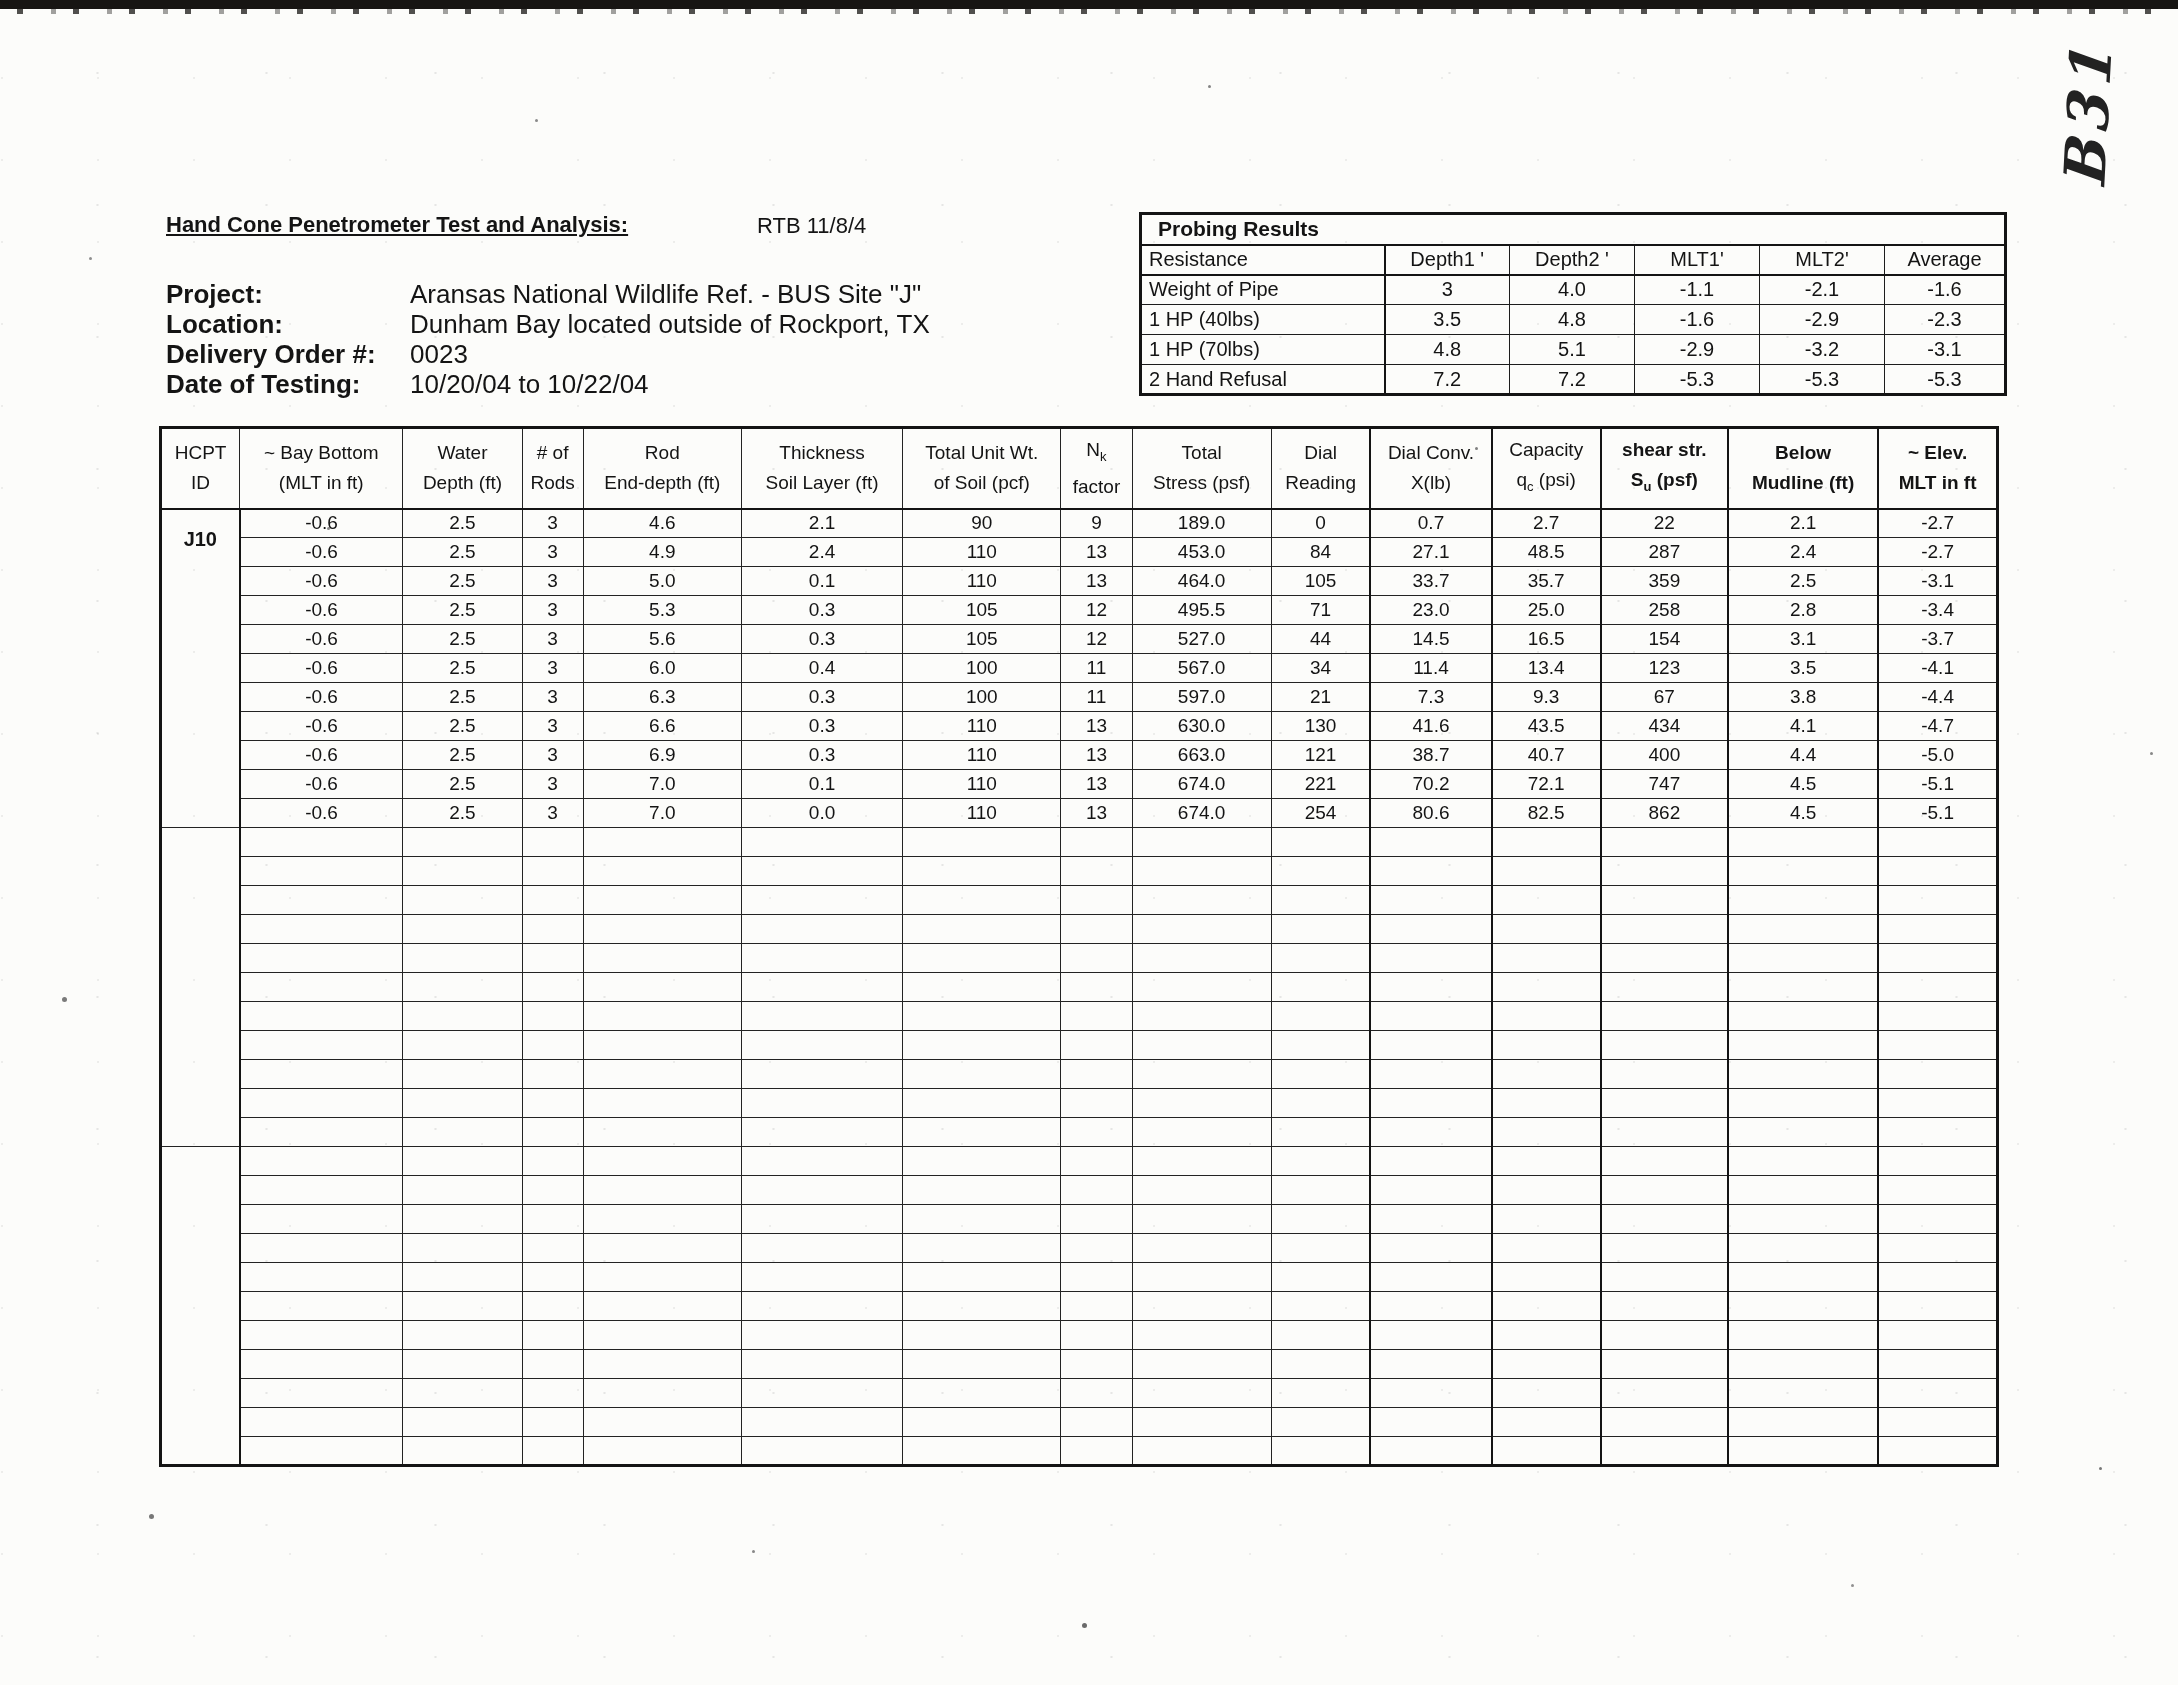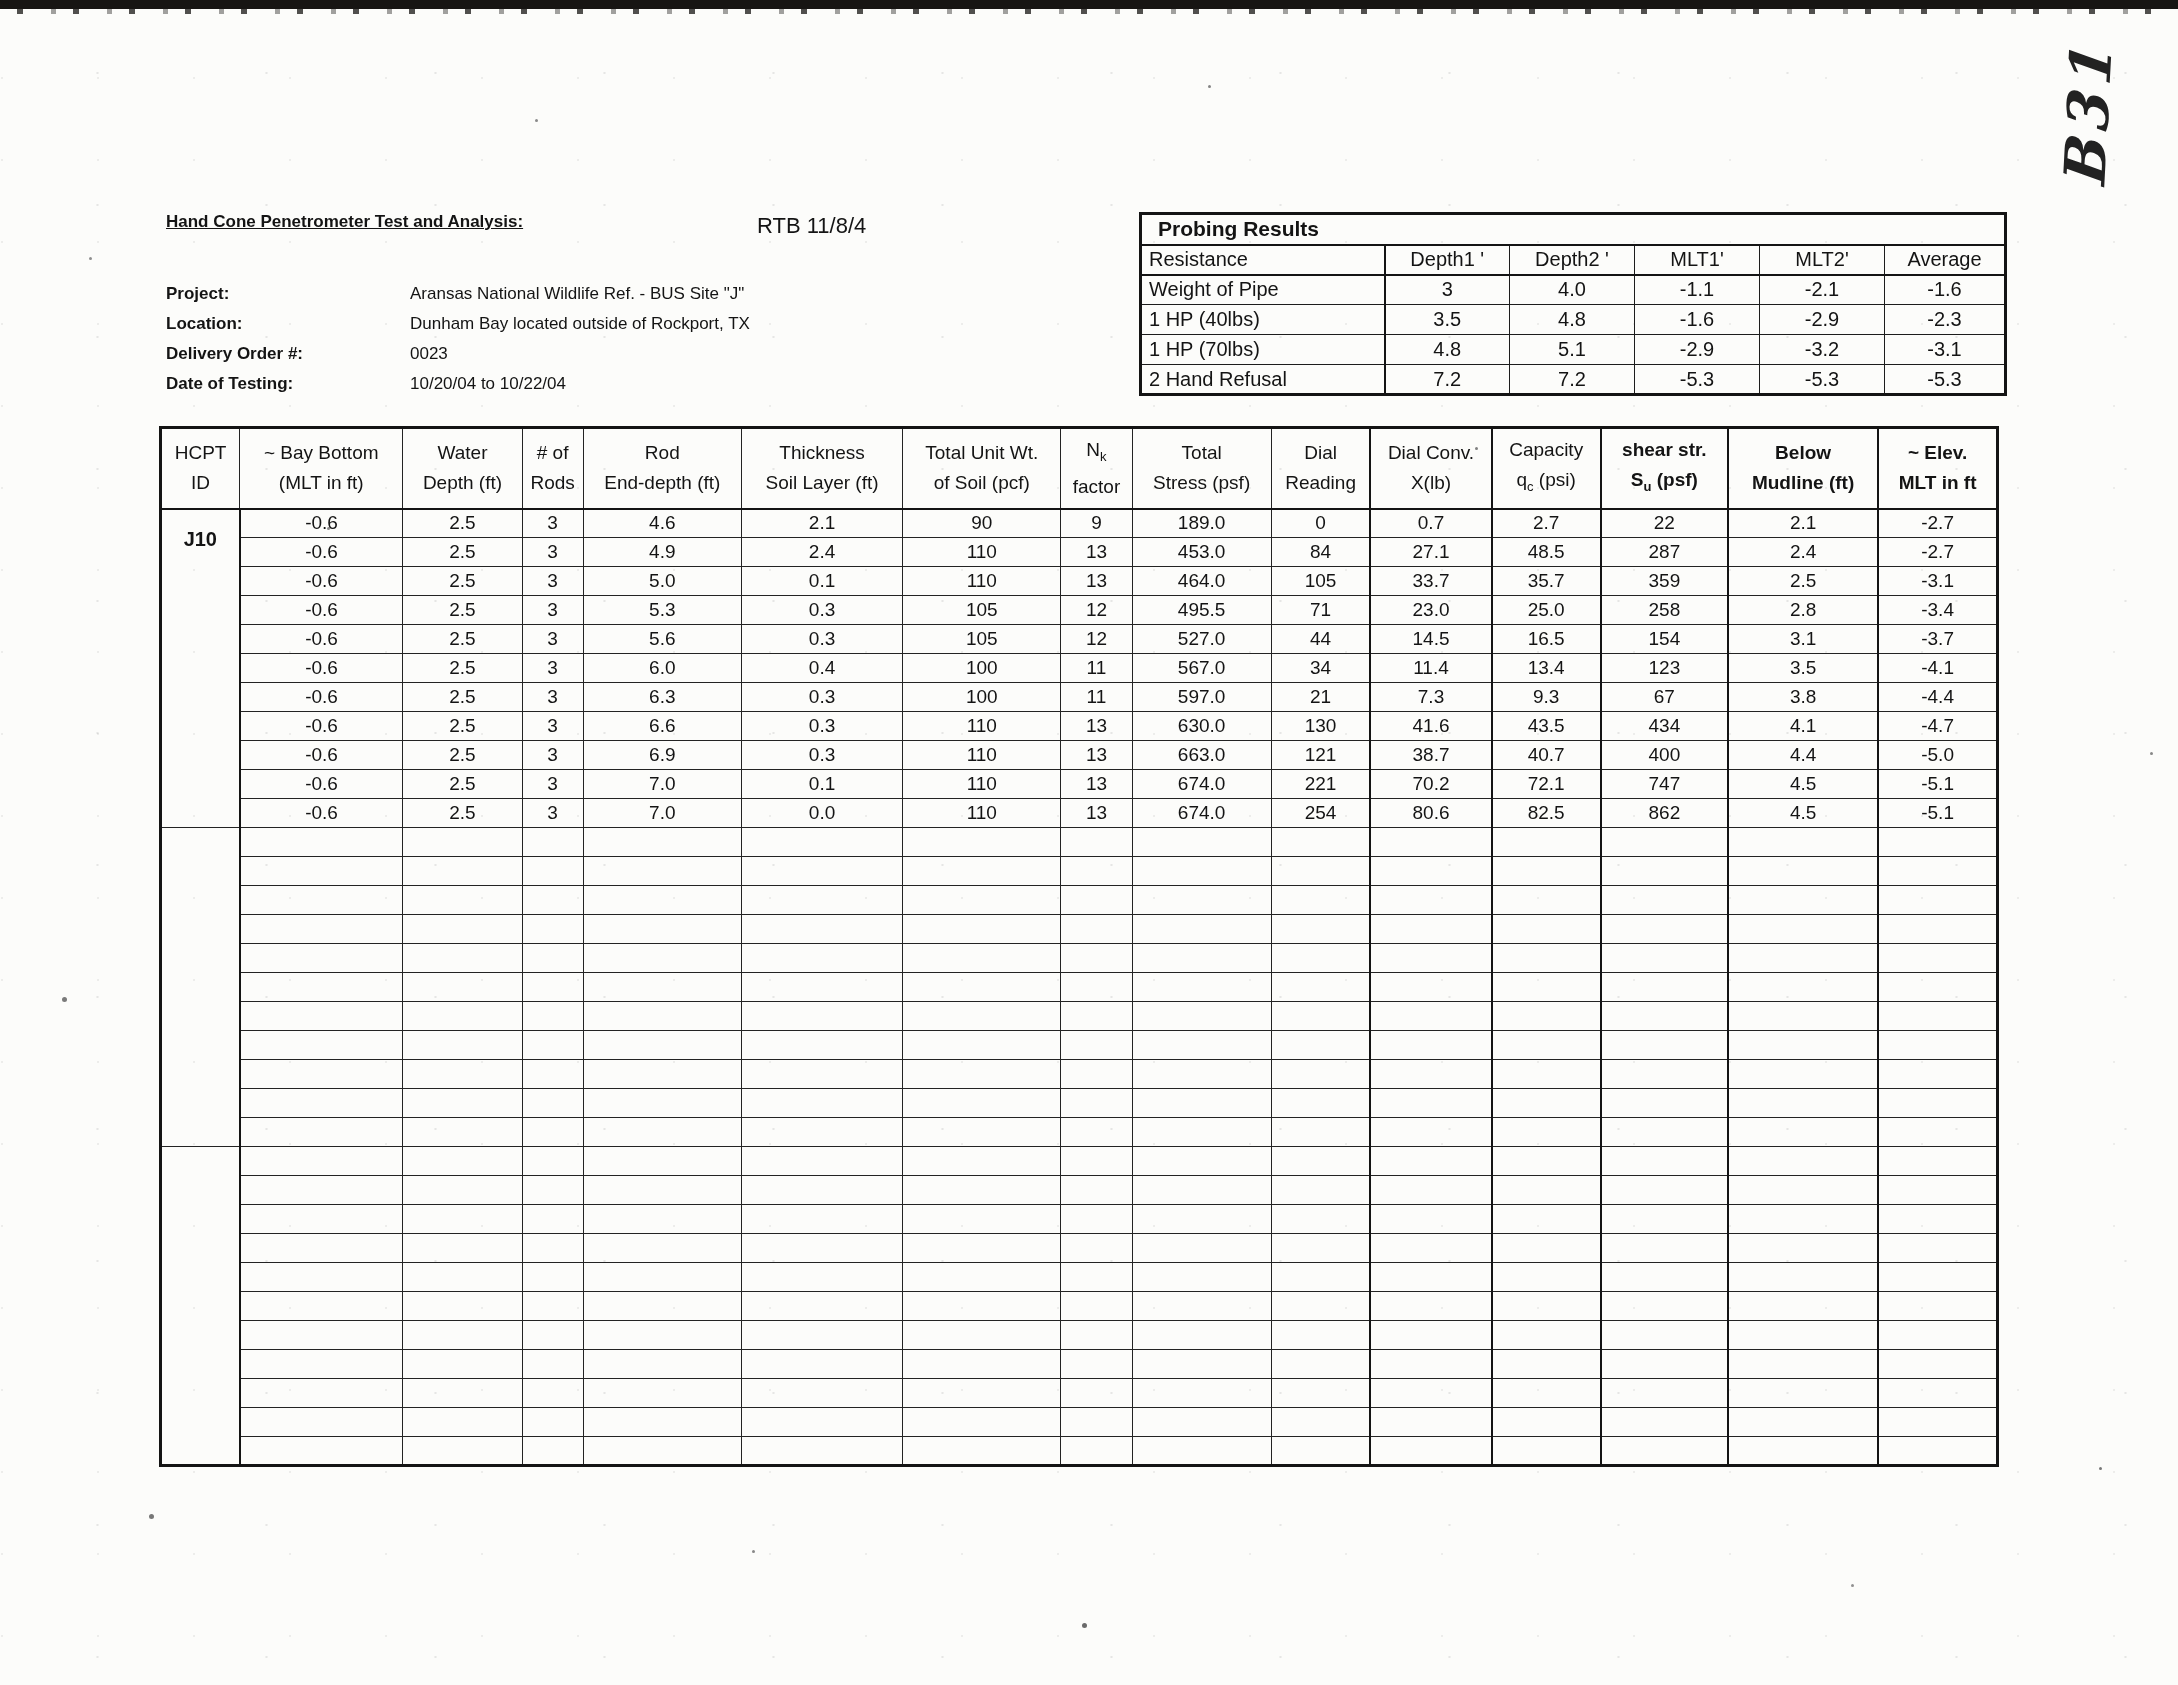--- a/index.html
+++ b/index.html
@@ -33,23 +33,23 @@
       63px 998px 0 1px #7a7a7a, 2150px 752px 0 #888, 1851px 1584px 0 #909090,
       535px 119px 0 #8a8a8a, 1208px 85px 0 #848484, 89px 257px 0 #8e8e8e;
   }
   .handwritten {
     position:absolute; top:77px; right:18px;
     transform:rotate(-87deg) skewX(-6deg);
     font-family:"DejaVu Serif","Liberation Serif",serif;
     font-style:italic; font-weight:700; font-size:57px; letter-spacing:6px; color:#222;
   }
   .title-row { position:absolute; left:166px; top:212px; white-space:nowrap; }
-  .doc-title { font-size:17px; font-weight:bold; text-decoration:underline; }
+  .doc-title { font-size:22px; font-weight:bold; text-decoration:underline; }
   .doc-ref { position:absolute; left:591px; top:1px; font-size:22px; font-weight:normal; }
-  .info-block { position:absolute; left:166px; top:279px; font-size:17px; }
+  .info-block { position:absolute; left:166px; top:279px; font-size:26px; }
   .info-row { height:30px; line-height:30px; white-space:nowrap; }
   .info-label { display:inline-block; width:244px; font-weight:bold; }
   .info-value { font-weight:normal; }
 
   table { border-collapse:collapse; table-layout:fixed; }
   td { padding:0 3px; overflow:hidden; white-space:nowrap; }
 
   
   .probing {
     position:absolute; left:1139px; top:212px; width:863px;

